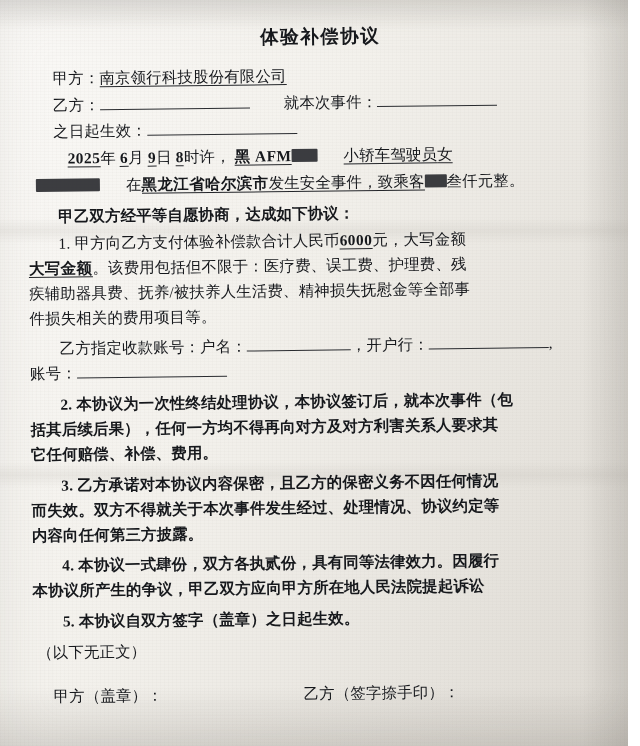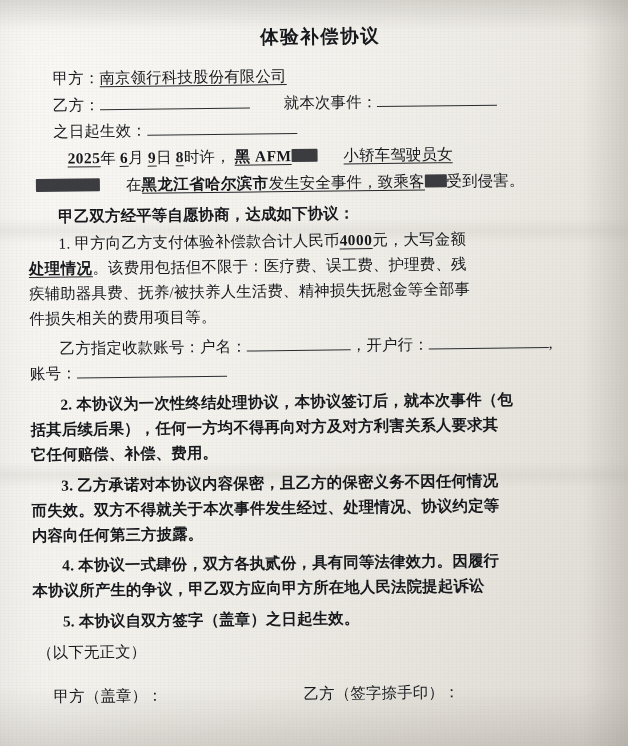--- a/index.html
+++ b/index.html
@@ -165,31 +165,31 @@
 
     <div class="row" style="padding-left:40px;">
       <span class="hand u">2025</span><span>年</span>
       <span class="hand u">6</span><span>月</span>
       <span class="hand u">9</span><span>日</span>
       <span class="hand u">8</span><span>时许，</span>
       <span class="hand u">黑 AFM</span><span class="redact r1"></span><span class="gap"></span><span class="u">小轿车驾驶员</span><span class="u">女</span>
     </div>
 
     <div class="row" style="padding-left:8px;">
-      <span class="redact r2"></span><span class="gap"></span><span>在</span><span class="u hand">黑龙江省哈尔滨市</span><span class="u">发生安全事件，致乘客</span><span class="redact r3"></span><span>受到侵害。</span>
+      <span class="redact r2"></span><span class="gap"></span><span>在</span><span class="u hand">黑龙江省哈尔滨市</span><span class="u">发生安全事件，致乘客</span><span class="redact r3"></span><span>叁仟元整。</span>
     </div>
 
     <div class="row sec bold" style="padding-left:30px;">甲乙双方经平等自愿协商，达成如下协议：</div>
 
     <div class="body-p" style="padding-left:30px;">
       <span>1.</span>
-      <span>甲方向乙方支付体验补偿款合计人民币</span><span class="hand u">4000</span><span>元，大写金额</span>
+      <span>甲方向乙方支付体验补偿款合计人民币</span><span class="hand u">6000</span><span>元，大写金额</span>
     </div>
     <div class="body-p">
-      <span class="hand u">处理情况</span><span>。该费用包括但不限于：医疗费、误工费、护理费、残</span>
+      <span class="hand u">大写金额</span><span>。该费用包括但不限于：医疗费、误工费、护理费、残</span>
     </div>
     <div class="body-p">疾辅助器具费、抚养/被扶养人生活费、精神损失抚慰金等全部事</div>
     <div class="body-p">件损失相关的费用项目等。</div>
 
     <div class="body-p sec" style="padding-left:30px;">
       <span>乙方指定收款账号：户名：</span><span class="blank b2"></span><span>，开户行：</span><span class="blank b3"></span><span>,</span>
     </div>
     <div class="body-p">
       <span>账号：</span><span class="blank b1"></span>
     </div>

